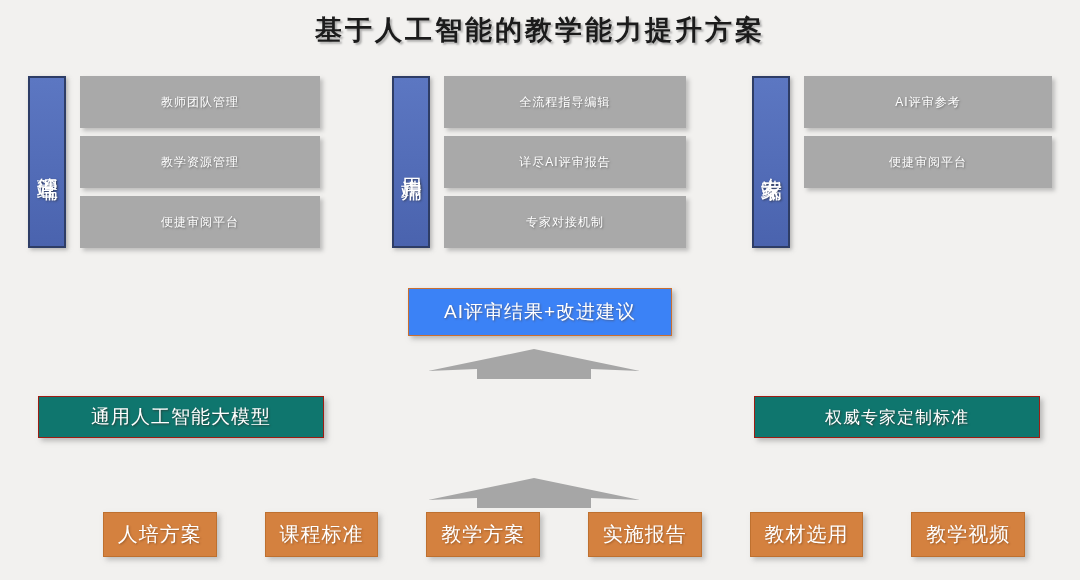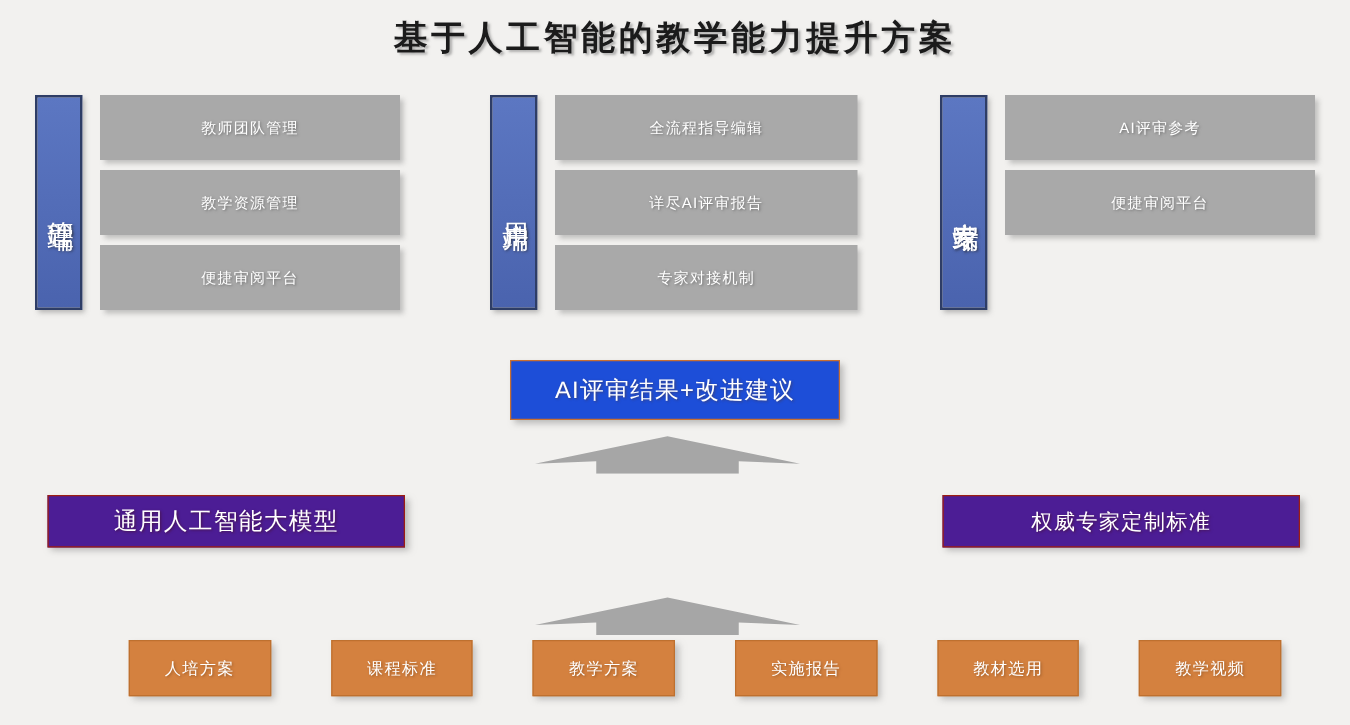--- a/index.html
+++ b/index.html
@@ -96,21 +96,21 @@
   #group-expert .bars .bar { width: 248px; }
 
   
   .result-banner {
     position: absolute;
     left: 408px;
     top: 288px;
     width: 264px;
     height: 48px;
     box-sizing: border-box;
-    background: #1d4ed8;
+    background: #3b82f6;
     border: 1px solid #c96f31;
     color: #ffffff;
     font-size: 19px;
     letter-spacing: 1px;
     display: flex;
     align-items: center;
     justify-content: center;
     text-shadow: 1px 1px 2px rgba(90,50,20,0.45);
     box-shadow: 3px 3px 5px rgba(130,130,130,0.5);
     white-space: nowrap;
@@ -123,21 +123,21 @@
     height: 34px;
   }
   .chev svg { display: block; width: 100%; height: 100%; }
   #chev-upper { left: 428px; top: 345px; }
   #chev-lower { left: 428px; top: 474px; }
 
   
   .red-box {
     position: absolute;
     box-sizing: border-box;
-    background: #4c1d95;
+    background: #0f766e;
     border: 1px solid #9c1d13;
     color: #ffffff;
     display: flex;
     align-items: center;
     justify-content: center;
     letter-spacing: 1px;
     text-shadow: 1px 1px 2px rgba(70,12,8,0.5);
     box-shadow: 3px 3px 5px rgba(130,130,130,0.5);
     white-space: nowrap;
   }
@@ -160,21 +160,21 @@
     display: flex;
     justify-content: space-between;
   }
   .chip {
     width: 131px;
     height: 45px;
     box-sizing: border-box;
     background: #d4813f;
     border: 1px solid #be702f;
     color: #ffffff;
-    font-size: 13px;
+    font-size: 20px;
     letter-spacing: 1px;
     display: flex;
     align-items: center;
     justify-content: center;
     text-shadow: 1px 1px 2px rgba(90,50,20,0.45);
     box-shadow: 3px 3px 5px rgba(140,140,140,0.5);
     white-space: nowrap;
     margin-left: 48px;
   }
 </style>

